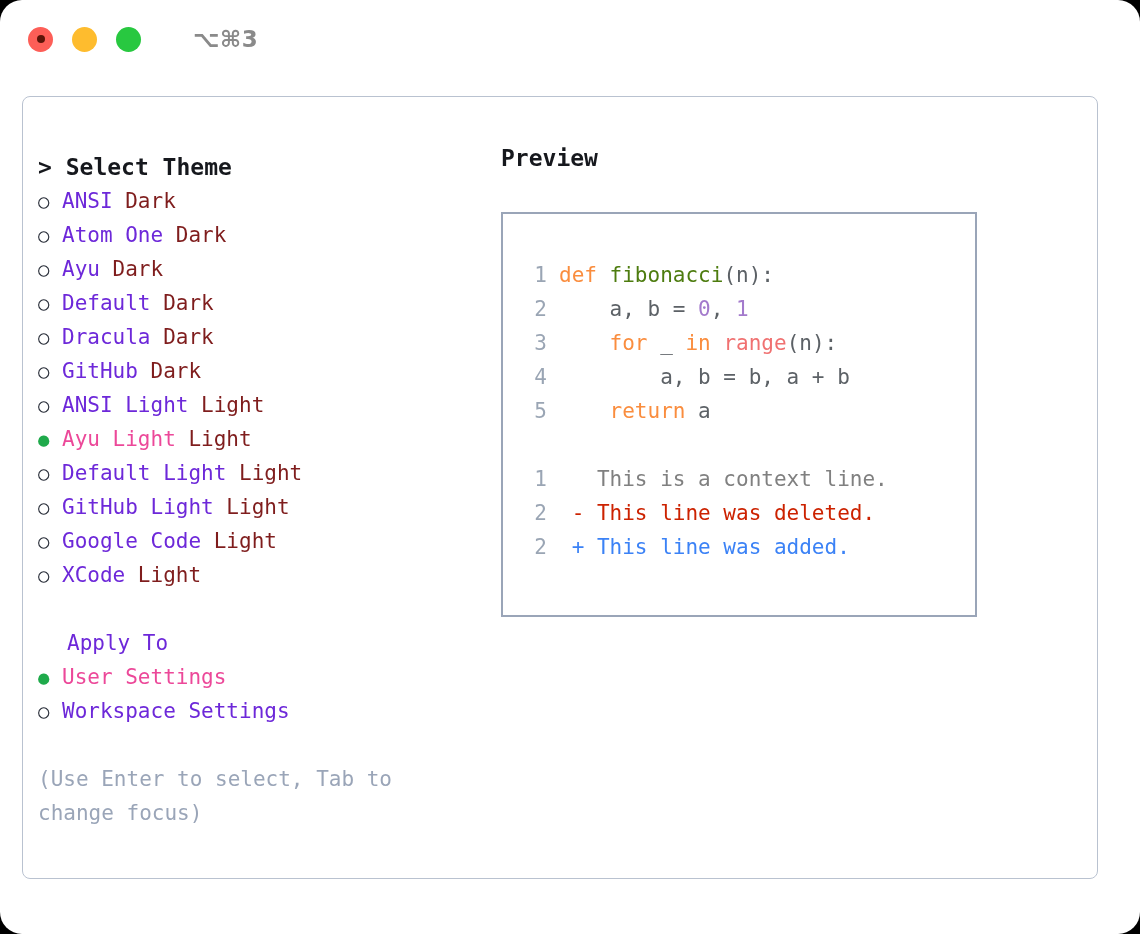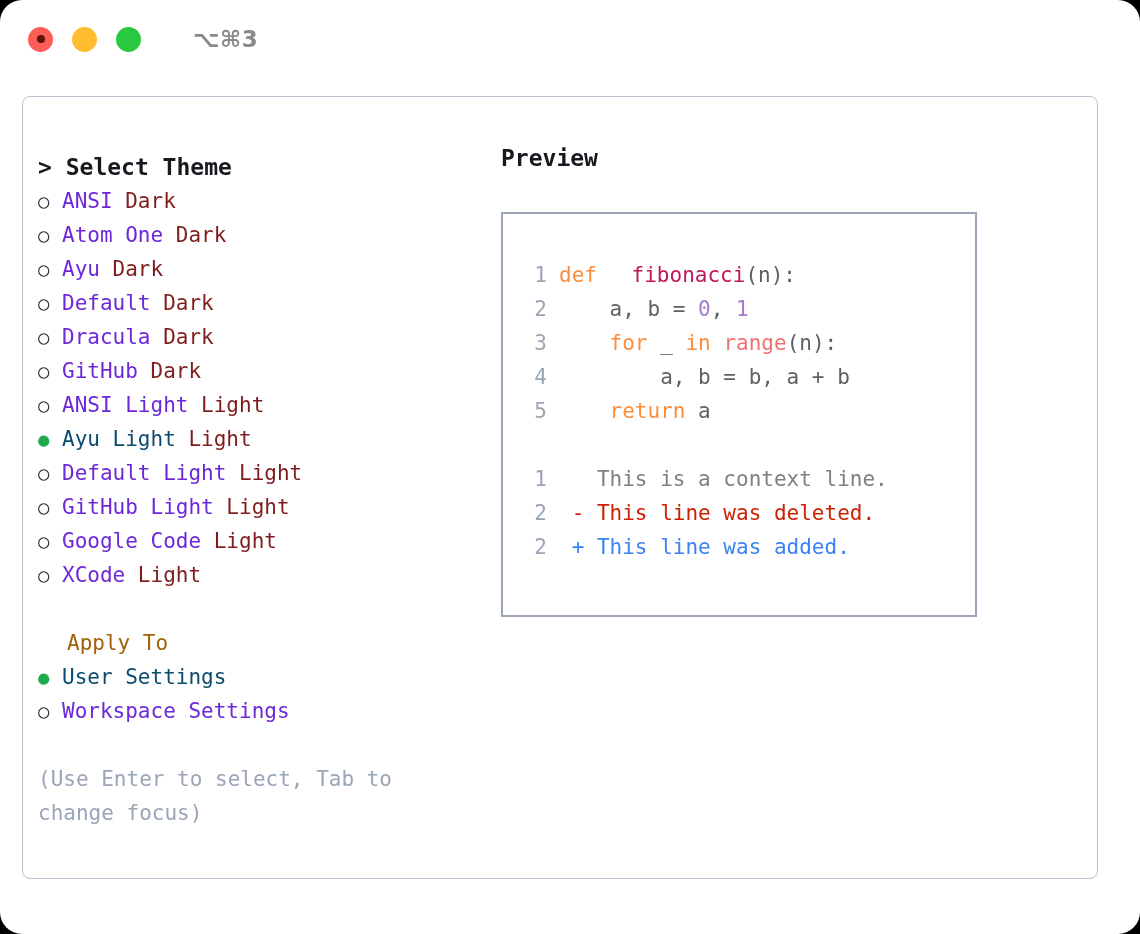--- a/index.html
+++ b/index.html
@@ -118,28 +118,28 @@
     white-space: pre;
   }
   .bullet {
     width: 24px;
     flex: 0 0 24px;
     color: #2a2f3a;
     font-size: 19px;
   }
   .bullet.sel { color: #1faa4b; }
   .name  { color: #6d28d9; }
-  .name.sel { color: #0c4a6e; text-align: center; }
+  .name.sel { color: #ec4899; text-align: center; }
   .tag   { color: #7f1d1d; }
 
   .spacer { height: 34px; }
 
   .apply-head {
     font-size: 21px;
-    color: #a16207;
+    color: #6d28d9;
     line-height: 34px;
     padding-left: 29px;
     white-space: pre;
   }
 
   .hint {
     margin-top: 34px;
     font-size: 21px;
     color: #9aa5b8;
     line-height: 34px;
@@ -165,21 +165,21 @@
   }
   .lineno {
     flex: 0 0 30px;
     text-align: right;
     color: #9aa5b4;
     margin-right: 12px;
   }
   .code { color: #5c6166; }
 
   .tok-kw    { color: #fa8d3e; }
-  .tok-fn    { color: #be185d; margin-left: 22px; }
+  .tok-fn    { color: #4d7c0f; }
   .tok-num   { color: #a37acc; }
   .tok-built { color: #f07171; }
   .tok-plain { color: #5c6166; }
 
   .gap { height: 34px; }
 
   .diff-ctx { color: #808080; }
   .diff-del { color: #cc2200; }
   .diff-add { color: #3b82f6; }
 </style>

